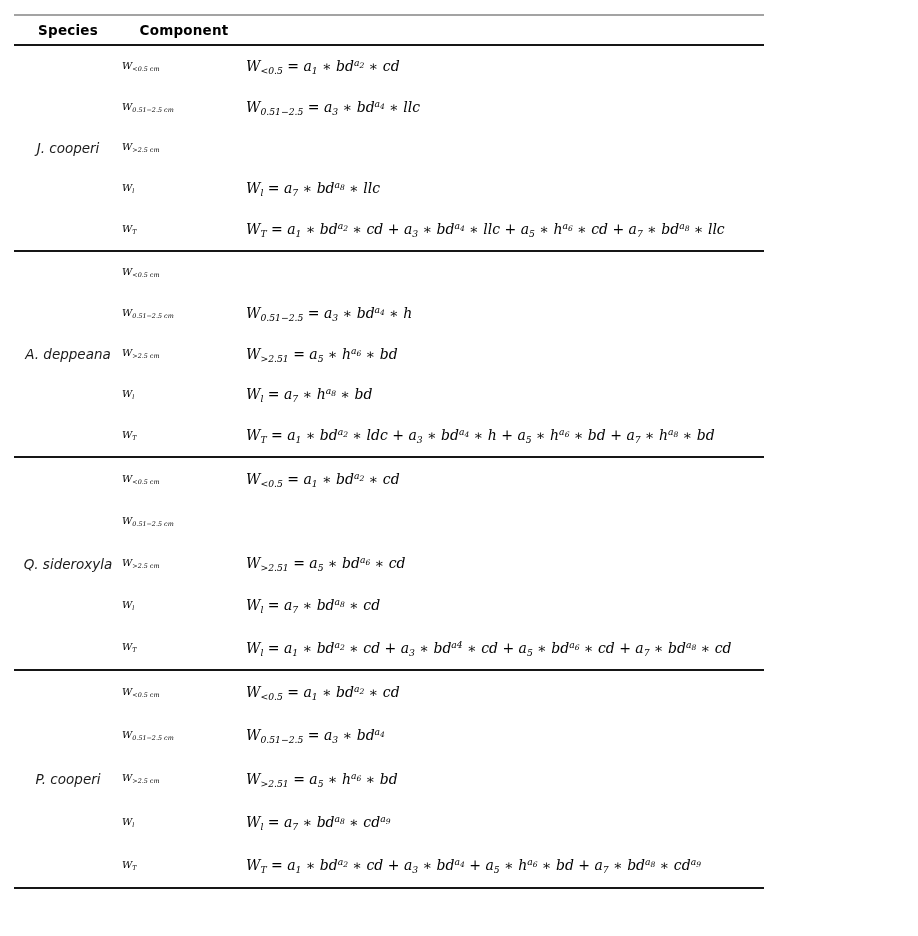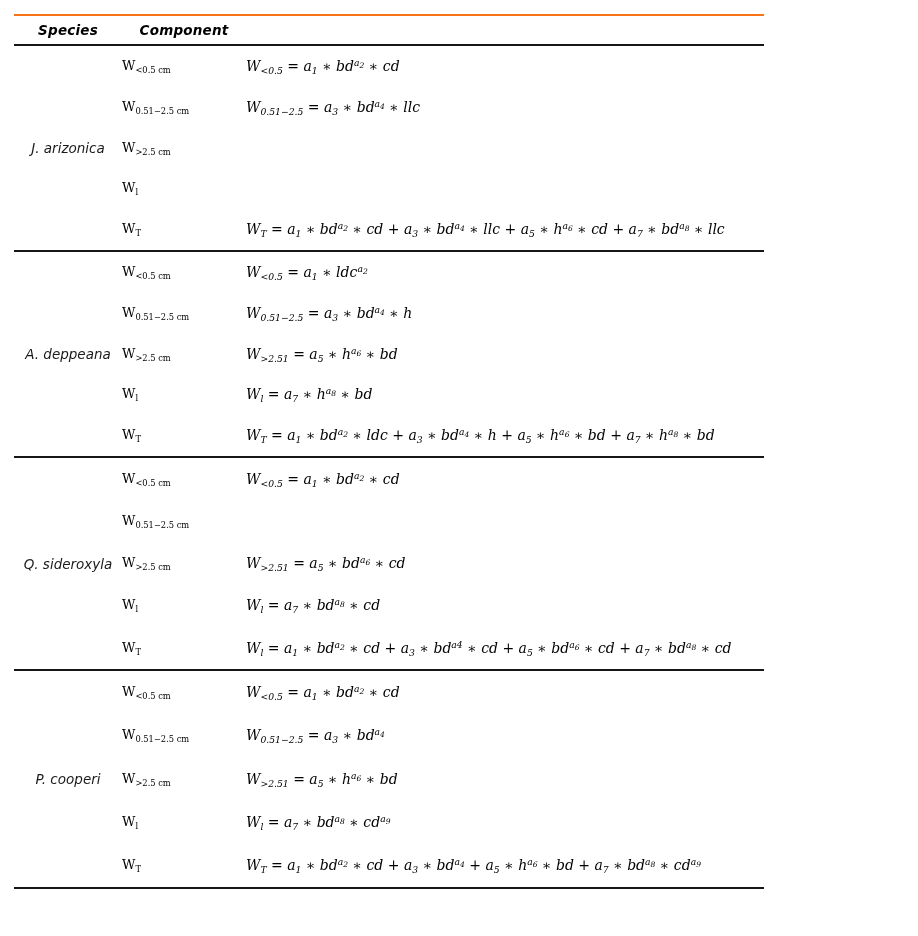--- a/index.html
+++ b/index.html
@@ -18,23 +18,22 @@
     position: absolute;
     left: 14px;
     top: 14px;
     width: 750px;
   }
   .header-row {
     display: grid;
     grid-template-columns: 108px 124px 1fr;
     align-items: center;
     height: 28px;
-    border-top: 2px solid #f97316;
+    border-top: 2px solid #a3a3a3;
     border-bottom: 2px solid #161616;
-    font-style: italic;
   }
   .th {
     font-weight: bold;
     font-size: 13.5px;
     text-align: center;
     letter-spacing: 0.2px;
   }
   .section {
     display: grid;
     grid-template-columns: 108px 1fr;
@@ -58,21 +57,22 @@
     height: 100%;
   }
   .row {
     flex: 1;
     display: grid;
     grid-template-columns: 124px 1fr;
     align-items: center;
   }
   .component-cell {
     font-family: "DejaVu Serif", serif;
-    font-size: 13px;
+    font-style: italic;
+    font-size: 10px;
     white-space: nowrap;
   }
   .component-cell sub {
     font-size: 64%;
     vertical-align: -0.32em;
     letter-spacing: 0;
   }
   .model-cell {
     font-family: "DejaVu Serif", serif;
     font-style: italic;
@@ -96,49 +96,49 @@
 <body>
 
 <div class="table">
 
   <div class="header-row">
     <div class="th">Species</div>
     <div class="th">Component</div>
   </div>
 
   <div class="section s1">
-    <div class="species-cell">J. arizonica</div>
+    <div class="species-cell">J. cooperi</div>
     <div class="rows">
       <div class="row">
         <div class="component-cell">W<sub>&lt;0.5 cm</sub></div>
         <div class="model-cell">W<sub>&lt;0.5</sub> = a<sub>1</sub> ∗ bd<sup>a<sub>2</sub></sup> ∗ cd</div>
       </div>
       <div class="row">
         <div class="component-cell">W<sub>0.51−2.5 cm</sub></div>
         <div class="model-cell">W<sub>0.51−2.5</sub> = a<sub>3</sub> ∗ bd<sup>a<sub>4</sub></sup> ∗ llc</div>
       </div>
       <div class="row">
         <div class="component-cell">W<sub>&gt;2.5 cm</sub></div>
       </div>
       <div class="row">
         <div class="component-cell">W<sub>l</sub></div>
+        <div class="model-cell">W<sub>l</sub> = a<sub>7</sub> ∗ bd<sup>a<sub>8</sub></sup> ∗ llc</div>
       </div>
       <div class="row">
         <div class="component-cell">W<sub>T</sub></div>
         <div class="model-cell">W<sub>T</sub> = a<sub>1</sub> ∗ bd<sup>a<sub>2</sub></sup> ∗ cd + a<sub>3</sub> ∗ bd<sup>a<sub>4</sub></sup> ∗ llc + a<sub>5</sub> ∗ h<sup>a<sub>6</sub></sup> ∗ cd + a<sub>7</sub> ∗ bd<sup>a<sub>8</sub></sup> ∗ llc</div>
       </div>
     </div>
   </div>
 
   <div class="section s2">
     <div class="species-cell">A. deppeana</div>
     <div class="rows">
       <div class="row">
         <div class="component-cell">W<sub>&lt;0.5 cm</sub></div>
-        <div class="model-cell">W<sub>&lt;0.5</sub> = a<sub>1</sub> ∗ ldc<sup>a<sub>2</sub></sup></div>
       </div>
       <div class="row">
         <div class="component-cell">W<sub>0.51−2.5 cm</sub></div>
         <div class="model-cell">W<sub>0.51−2.5</sub> = a<sub>3</sub> ∗ bd<sup>a<sub>4</sub></sup> ∗ h</div>
       </div>
       <div class="row">
         <div class="component-cell">W<sub>&gt;2.5 cm</sub></div>
         <div class="model-cell">W<sub>&gt;2.51</sub> = a<sub>5</sub> ∗ h<sup>a<sub>6</sub></sup> ∗ bd</div>
       </div>
       <div class="row">

